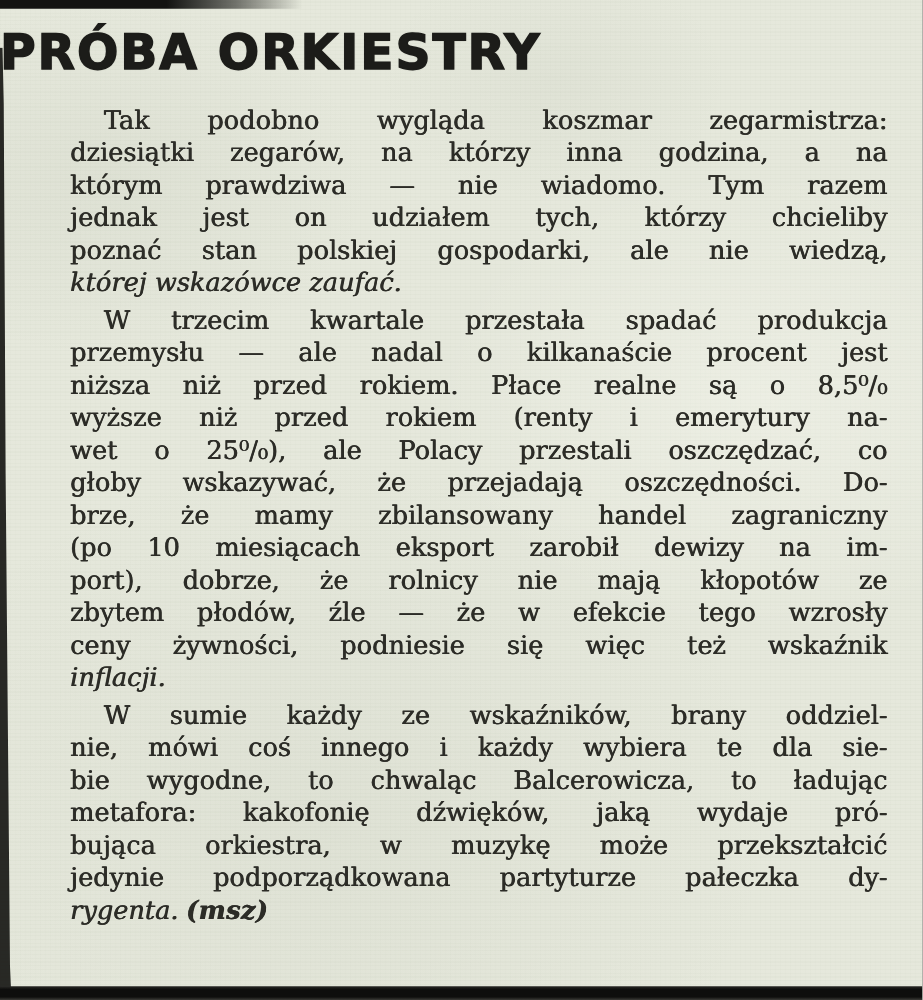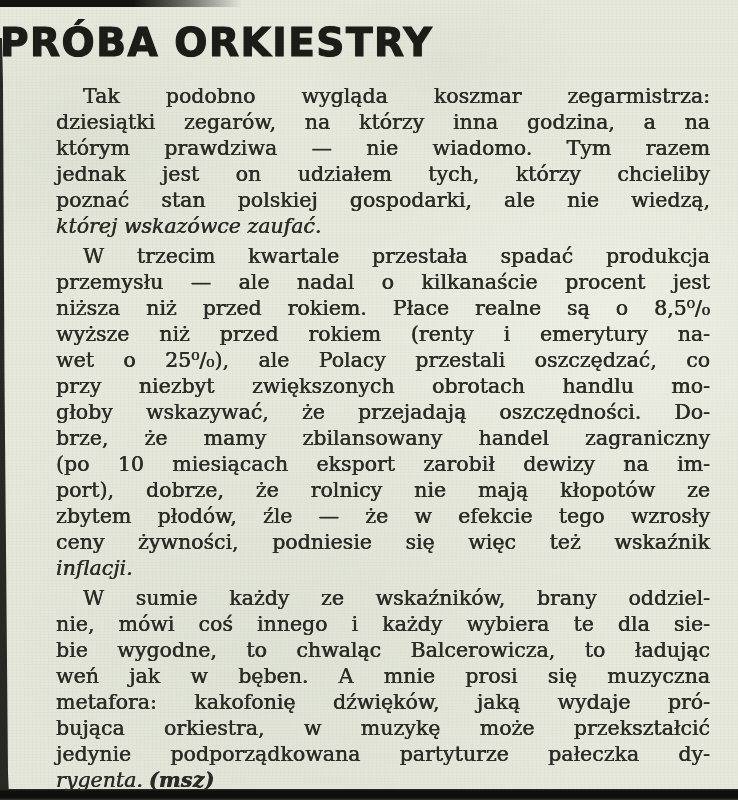--- a/index.html
+++ b/index.html
@@ -105,33 +105,31 @@
         <div class="line">jednak jest on udziałem tych, którzy chcieliby</div>
         <div class="line">poznać stan polskiej gospodarki, ale nie wiedzą,</div>
         <div class="line last">której wskazówce zaufać.</div>
       </div>
       <div class="paragraph">
         <div class="line indent">W trzecim kwartale przestała spadać produkcja</div>
         <div class="line">przemysłu — ale nadal o kilkanaście procent jest</div>
         <div class="line">niższa niż przed rokiem. Płace realne są o 8,5⁰/₀</div>
         <div class="line">wyższe niż przed rokiem (renty i emerytury na-</div>
         <div class="line">wet o 25⁰/₀), ale Polacy przestali oszczędzać, co</div>
-        <div class="line">przy niezbyt zwiększonych obrotach handlu mo-</div>
         <div class="line">głoby wskazywać, że przejadają oszczędności. Do-</div>
         <div class="line">brze, że mamy zbilansowany handel zagraniczny</div>
         <div class="line">(po 10 miesiącach eksport zarobił dewizy na im-</div>
         <div class="line">port), dobrze, że rolnicy nie mają kłopotów ze</div>
         <div class="line">zbytem płodów, źle — że w efekcie tego wzrosły</div>
         <div class="line">ceny żywności, podniesie się więc też wskaźnik</div>
         <div class="line last">inflacji.</div>
       </div>
       <div class="paragraph">
         <div class="line indent">W sumie każdy ze wskaźników, brany oddziel-</div>
         <div class="line">nie, mówi coś innego i każdy wybiera te dla sie-</div>
         <div class="line">bie wygodne, to chwaląc Balcerowicza, to ładując</div>
-        <div class="line">weń jak w bęben. A mnie prosi się muzyczna</div>
         <div class="line">metafora: kakofonię dźwięków, jaką wydaje pró-</div>
         <div class="line">bująca orkiestra, w muzykę może przekształcić</div>
         <div class="line">jedynie podporządkowana partyturze pałeczka dy-</div>
         <div class="line last">rygenta.<b class="sig">(msz)</b></div>
       </div>
     </div>
 </div>
 
 </body></html>

